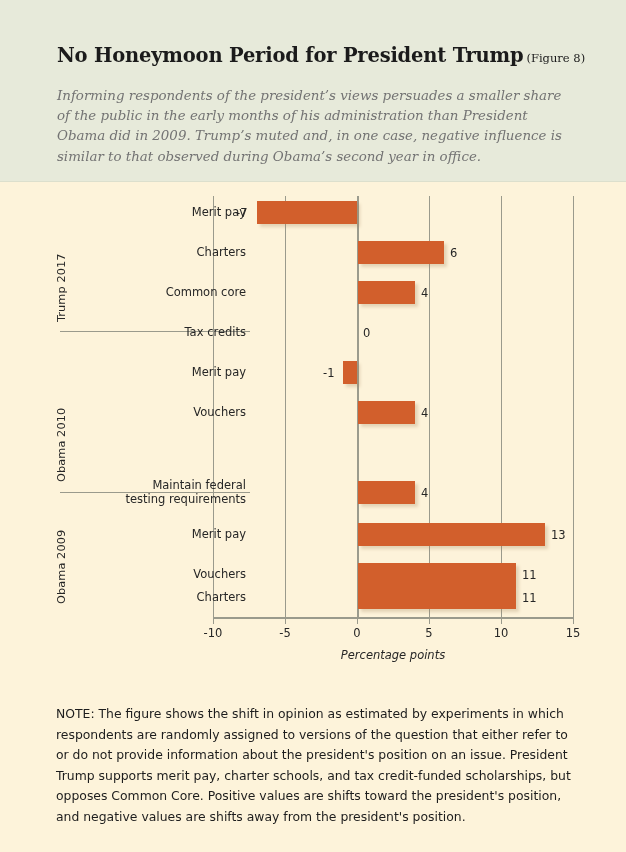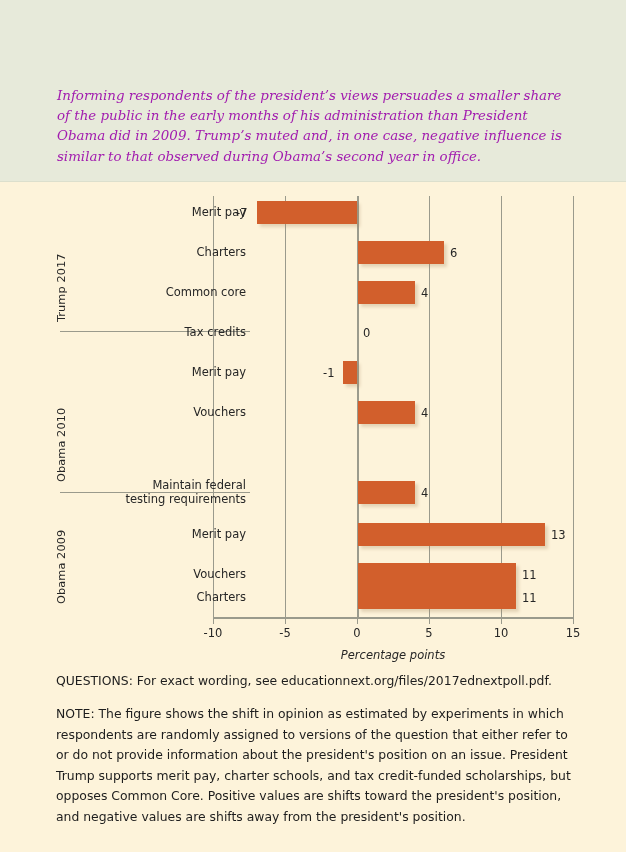--- a/index.html
+++ b/index.html
@@ -56,21 +56,21 @@
   }
   .subtitle {
     position: absolute;
     left: 57px;
     top: 86px;
     width: 510px;
     font-family: "DejaVu Serif", serif;
     font-style: italic;
     font-size: 13.4px;
     line-height: 20.2px;
-    color: #a21caf;
+    color: #737373;
   }
 
   
   .plot {
     position: absolute;
     left: 0;
     top: 182px;
     width: 626px;
     height: 478px;
   }
@@ -205,20 +205,23 @@
     line-height: 20.5px;
     color: #1d1d1d;
   }
 </style>
 </head>
 <body>
 
 <div id="figure">
 
   <div class="header-band">
+    <div class="title-wrap">
+      <span class="title-main">No Honeymoon Period for President Trump</span><span class="title-fig">(Figure 8)</span>
+    </div>
     <div class="subtitle">Informing respondents of the president’s views persuades a smaller share of the public in the early months of his administration than President Obama did in 2009. Trump’s muted and, in one case, negative influence is similar to that observed during Obama’s second year in office.</div>
   </div>
 
   <div class="plot">
     <div class="plot-inner">
 
       <div class="gridline" style="left:213px"></div>
       <div class="gridline" style="left:285px"></div>
       <div class="gridline zero" style="left:357px"></div>
       <div class="gridline" style="left:429px"></div>
@@ -309,17 +312,16 @@
       <div class="row" style="top:404px">
         <div class="cat-label" style="top:5px">Charters</div>
         <div class="bar" style="left:357.5px; width:158.4px; top:0px"></div>
         <div class="bar-value" style="left:522px; top:5px">11</div>
       </div>
 
     </div>
   </div>
 
   <div class="notes">
-    <div class="note-q">QUESTIONS: For exact wording, see educationnext.org/files/2017ednextpoll.pdf.</div>
     <div class="note-n">NOTE: The figure shows the shift in opinion as estimated by experiments in which respondents are randomly assigned to versions of the question that either refer to or do not provide information about the president's position on an issue. President Trump supports merit pay, charter schools, and tax credit-funded scholarships, but opposes Common Core. Positive values are shifts toward the president's position, and negative values are shifts away from the president's position.</div>
   </div>
 
 </div>
 
 </body></html>

